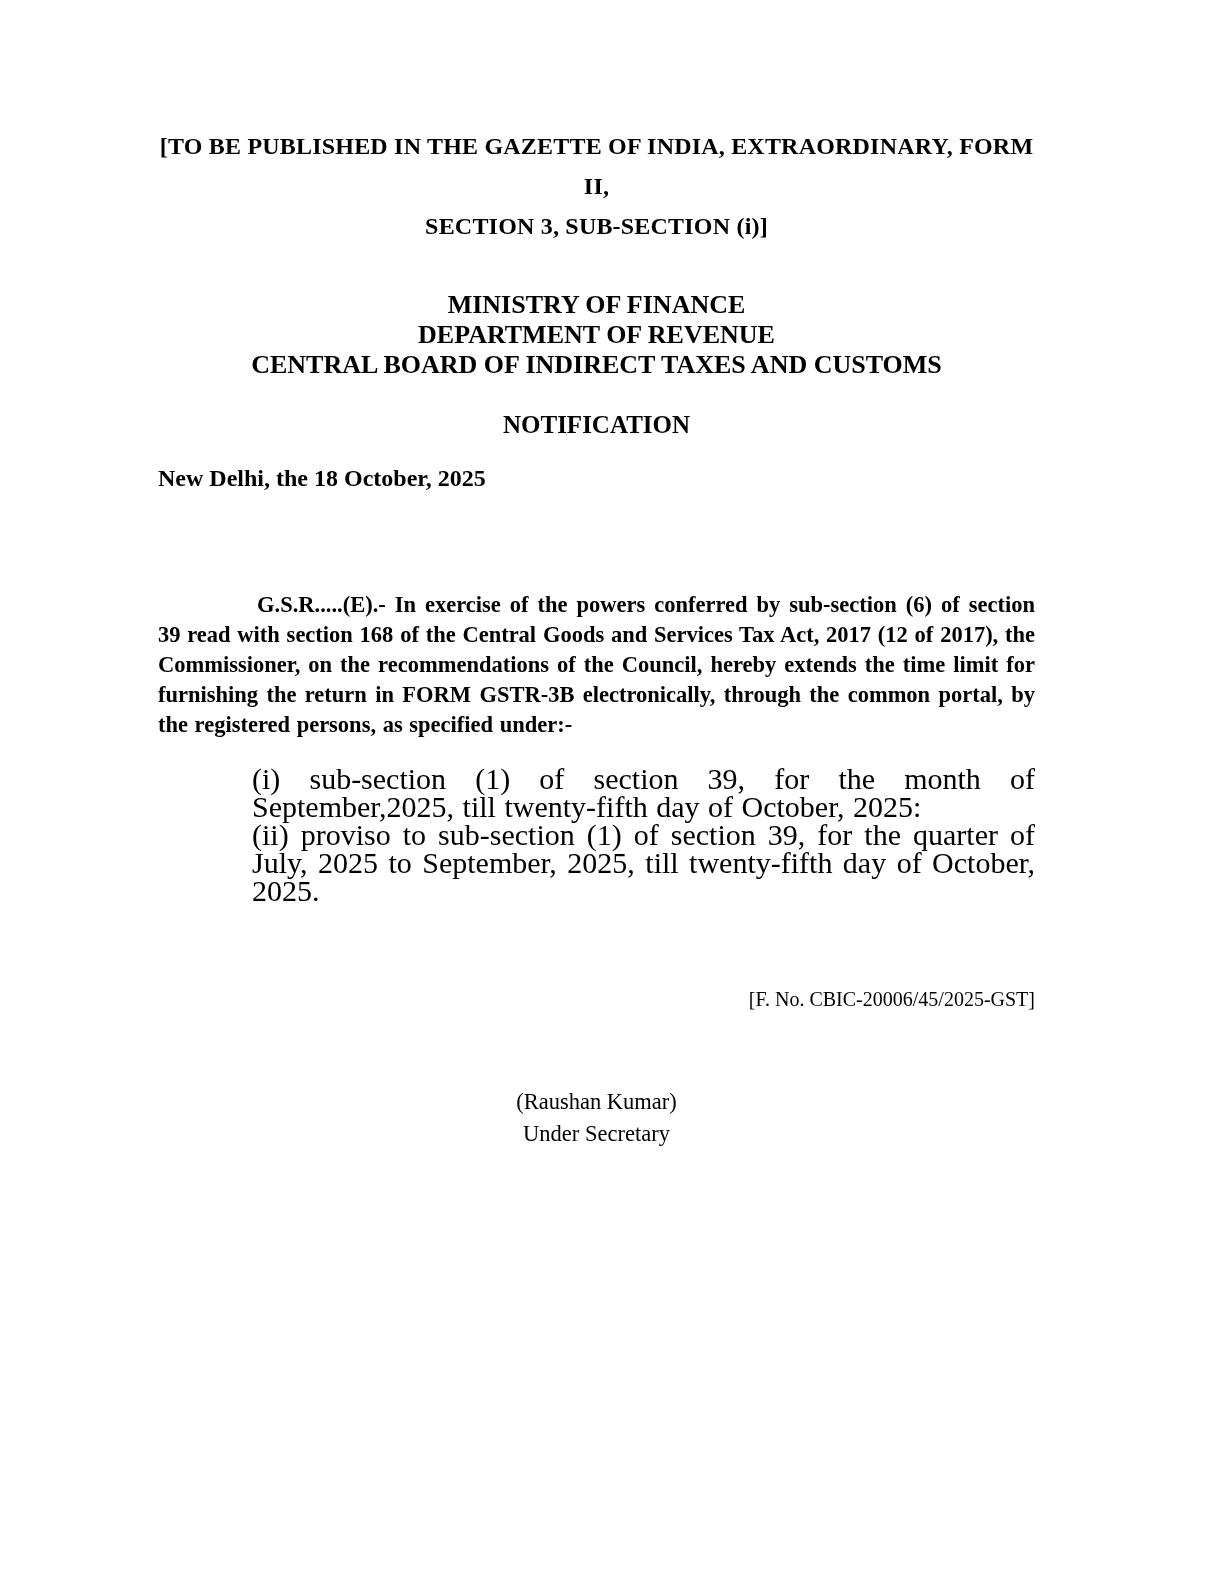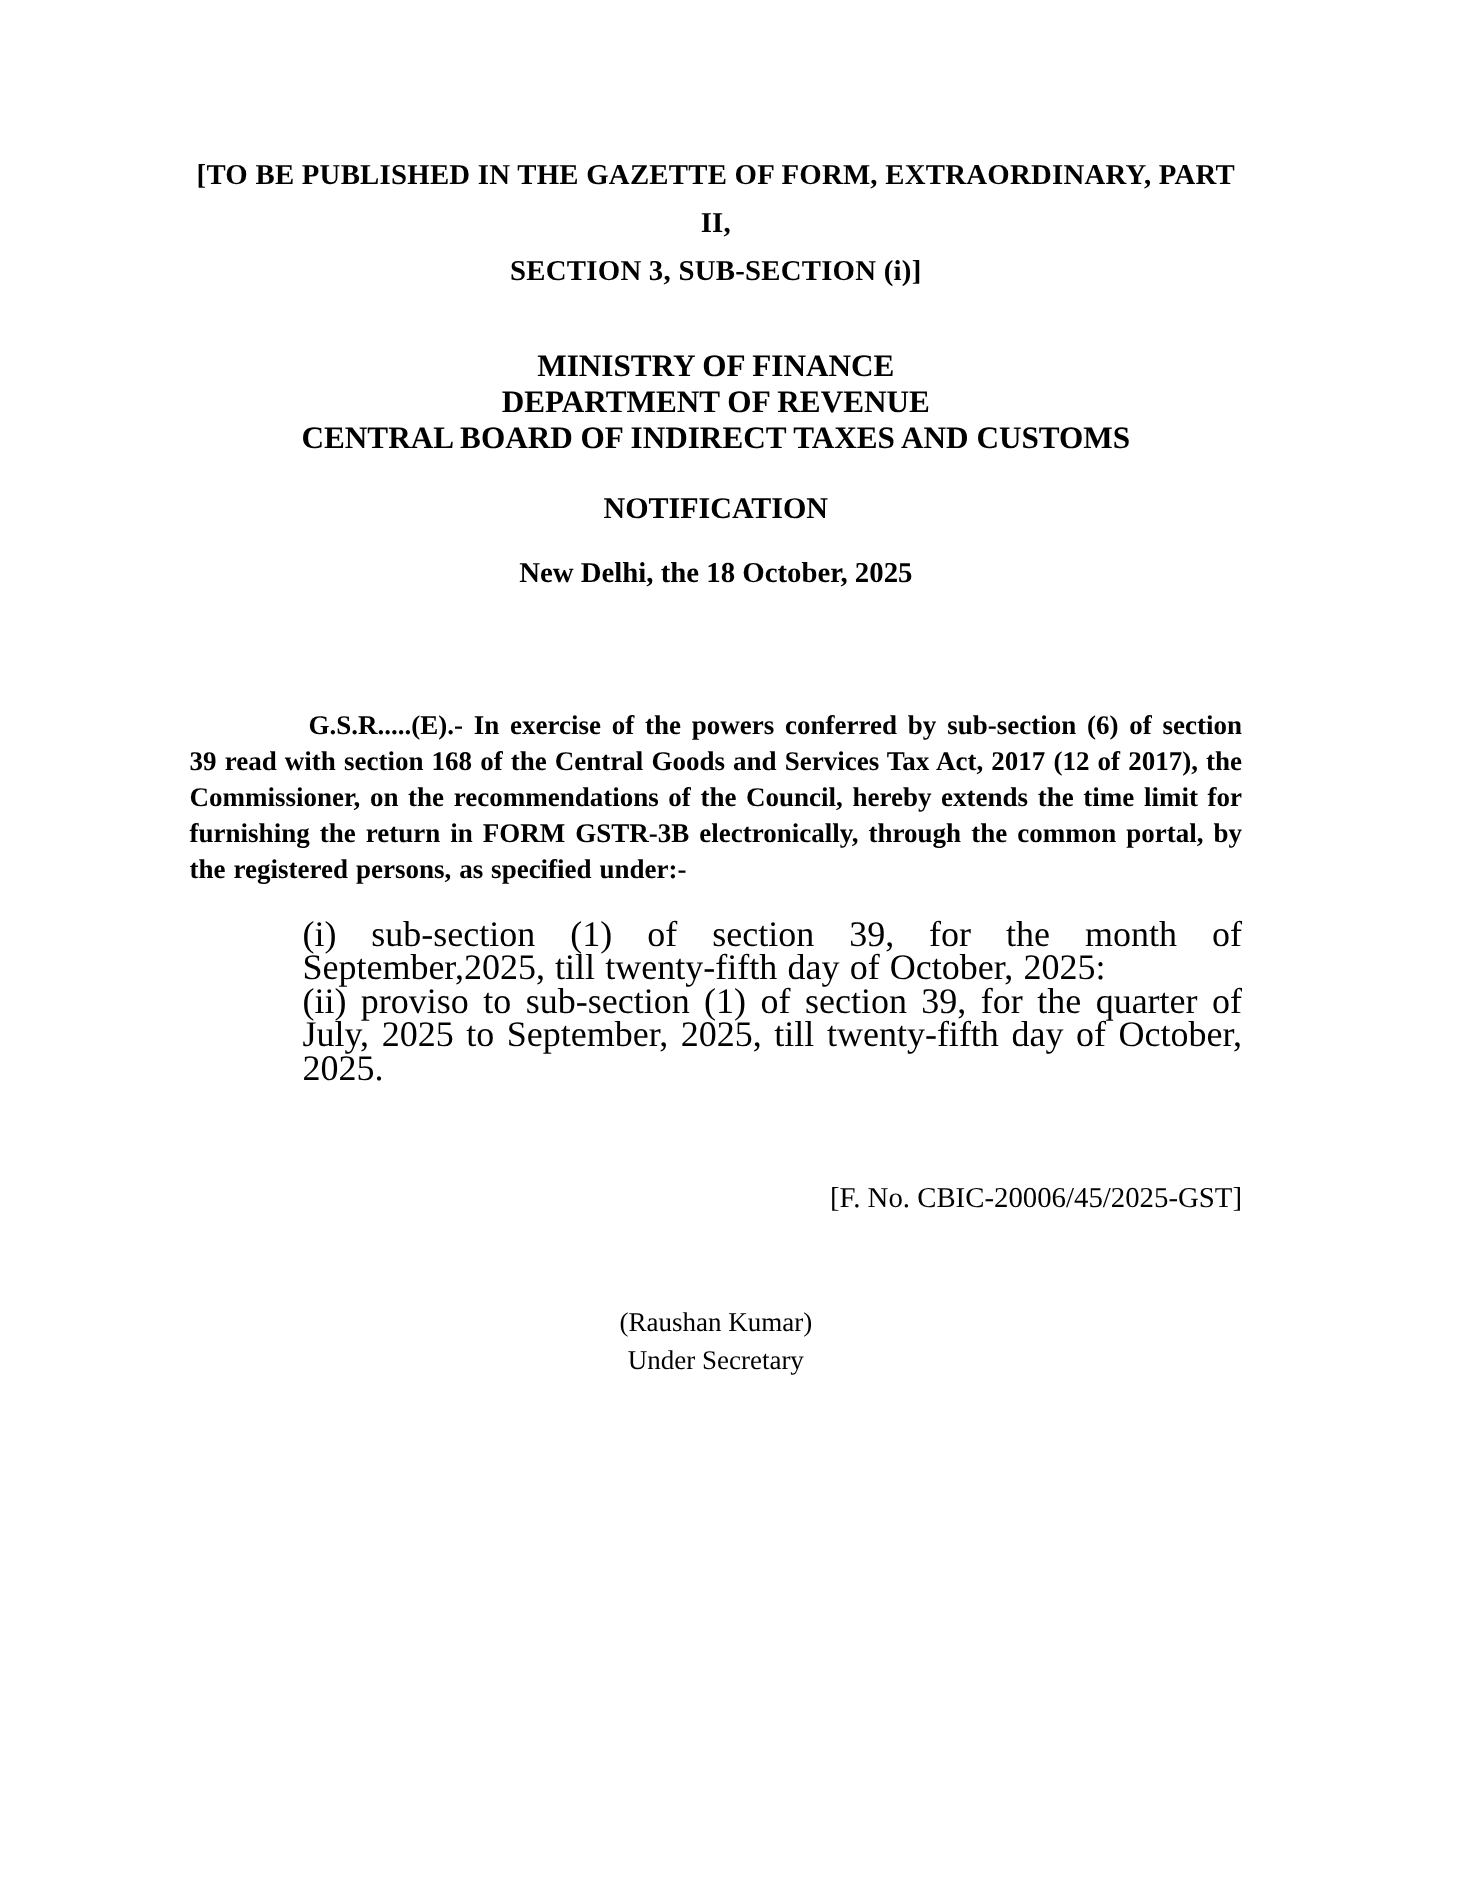--- a/index.html
+++ b/index.html
@@ -44,21 +44,21 @@
   .notification-block{
     margin-top:31px;
     text-align:center;
     font-weight:bold;
     font-size:25px;
     line-height:28px;
   }
   
   .dateline{
     margin-top:24px;
-    text-align:center;
+    text-align:left;
     font-weight:bold;
     font-size:24px;
     line-height:30px;
   }
   
   .opening-paragraph{
     margin:97px 0 0 0;
     font-size:22.5px;
     line-height:30px;
     text-align:justify;
@@ -73,38 +73,38 @@
     line-height:28px;
     text-align:justify;
     word-spacing:1px;
   }
   .clause-i{ margin-top:25px; }
   .clause-ii{ }
   
   .file-number{
     margin-top:79px;
     text-align:right;
-    font-size:24px;
+    font-size:20px;
     line-height:30px;
   }
   
   .signature-block{
     margin-top:72px;
     text-align:center;
     font-size:22.5px;
     line-height:32px;
   }
 </style>
 </head>
 <body>
 
 <div class="page">
 
   <header class="gazette-header">
-    <div>[TO BE PUBLISHED IN THE GAZETTE OF FORM, EXTRAORDINARY, PART II,</div>
+    <div>[TO BE PUBLISHED IN THE GAZETTE OF INDIA, EXTRAORDINARY, FORM II,</div>
     <div>SECTION 3, SUB-SECTION (i)]</div>
   </header>
 
   <section class="org-block">
     <div>MINISTRY OF FINANCE</div>
     <div>DEPARTMENT OF REVENUE</div>
     <div>CENTRAL BOARD OF INDIRECT TAXES AND CUSTOMS</div>
   </section>
 
   <section class="notification-block">

